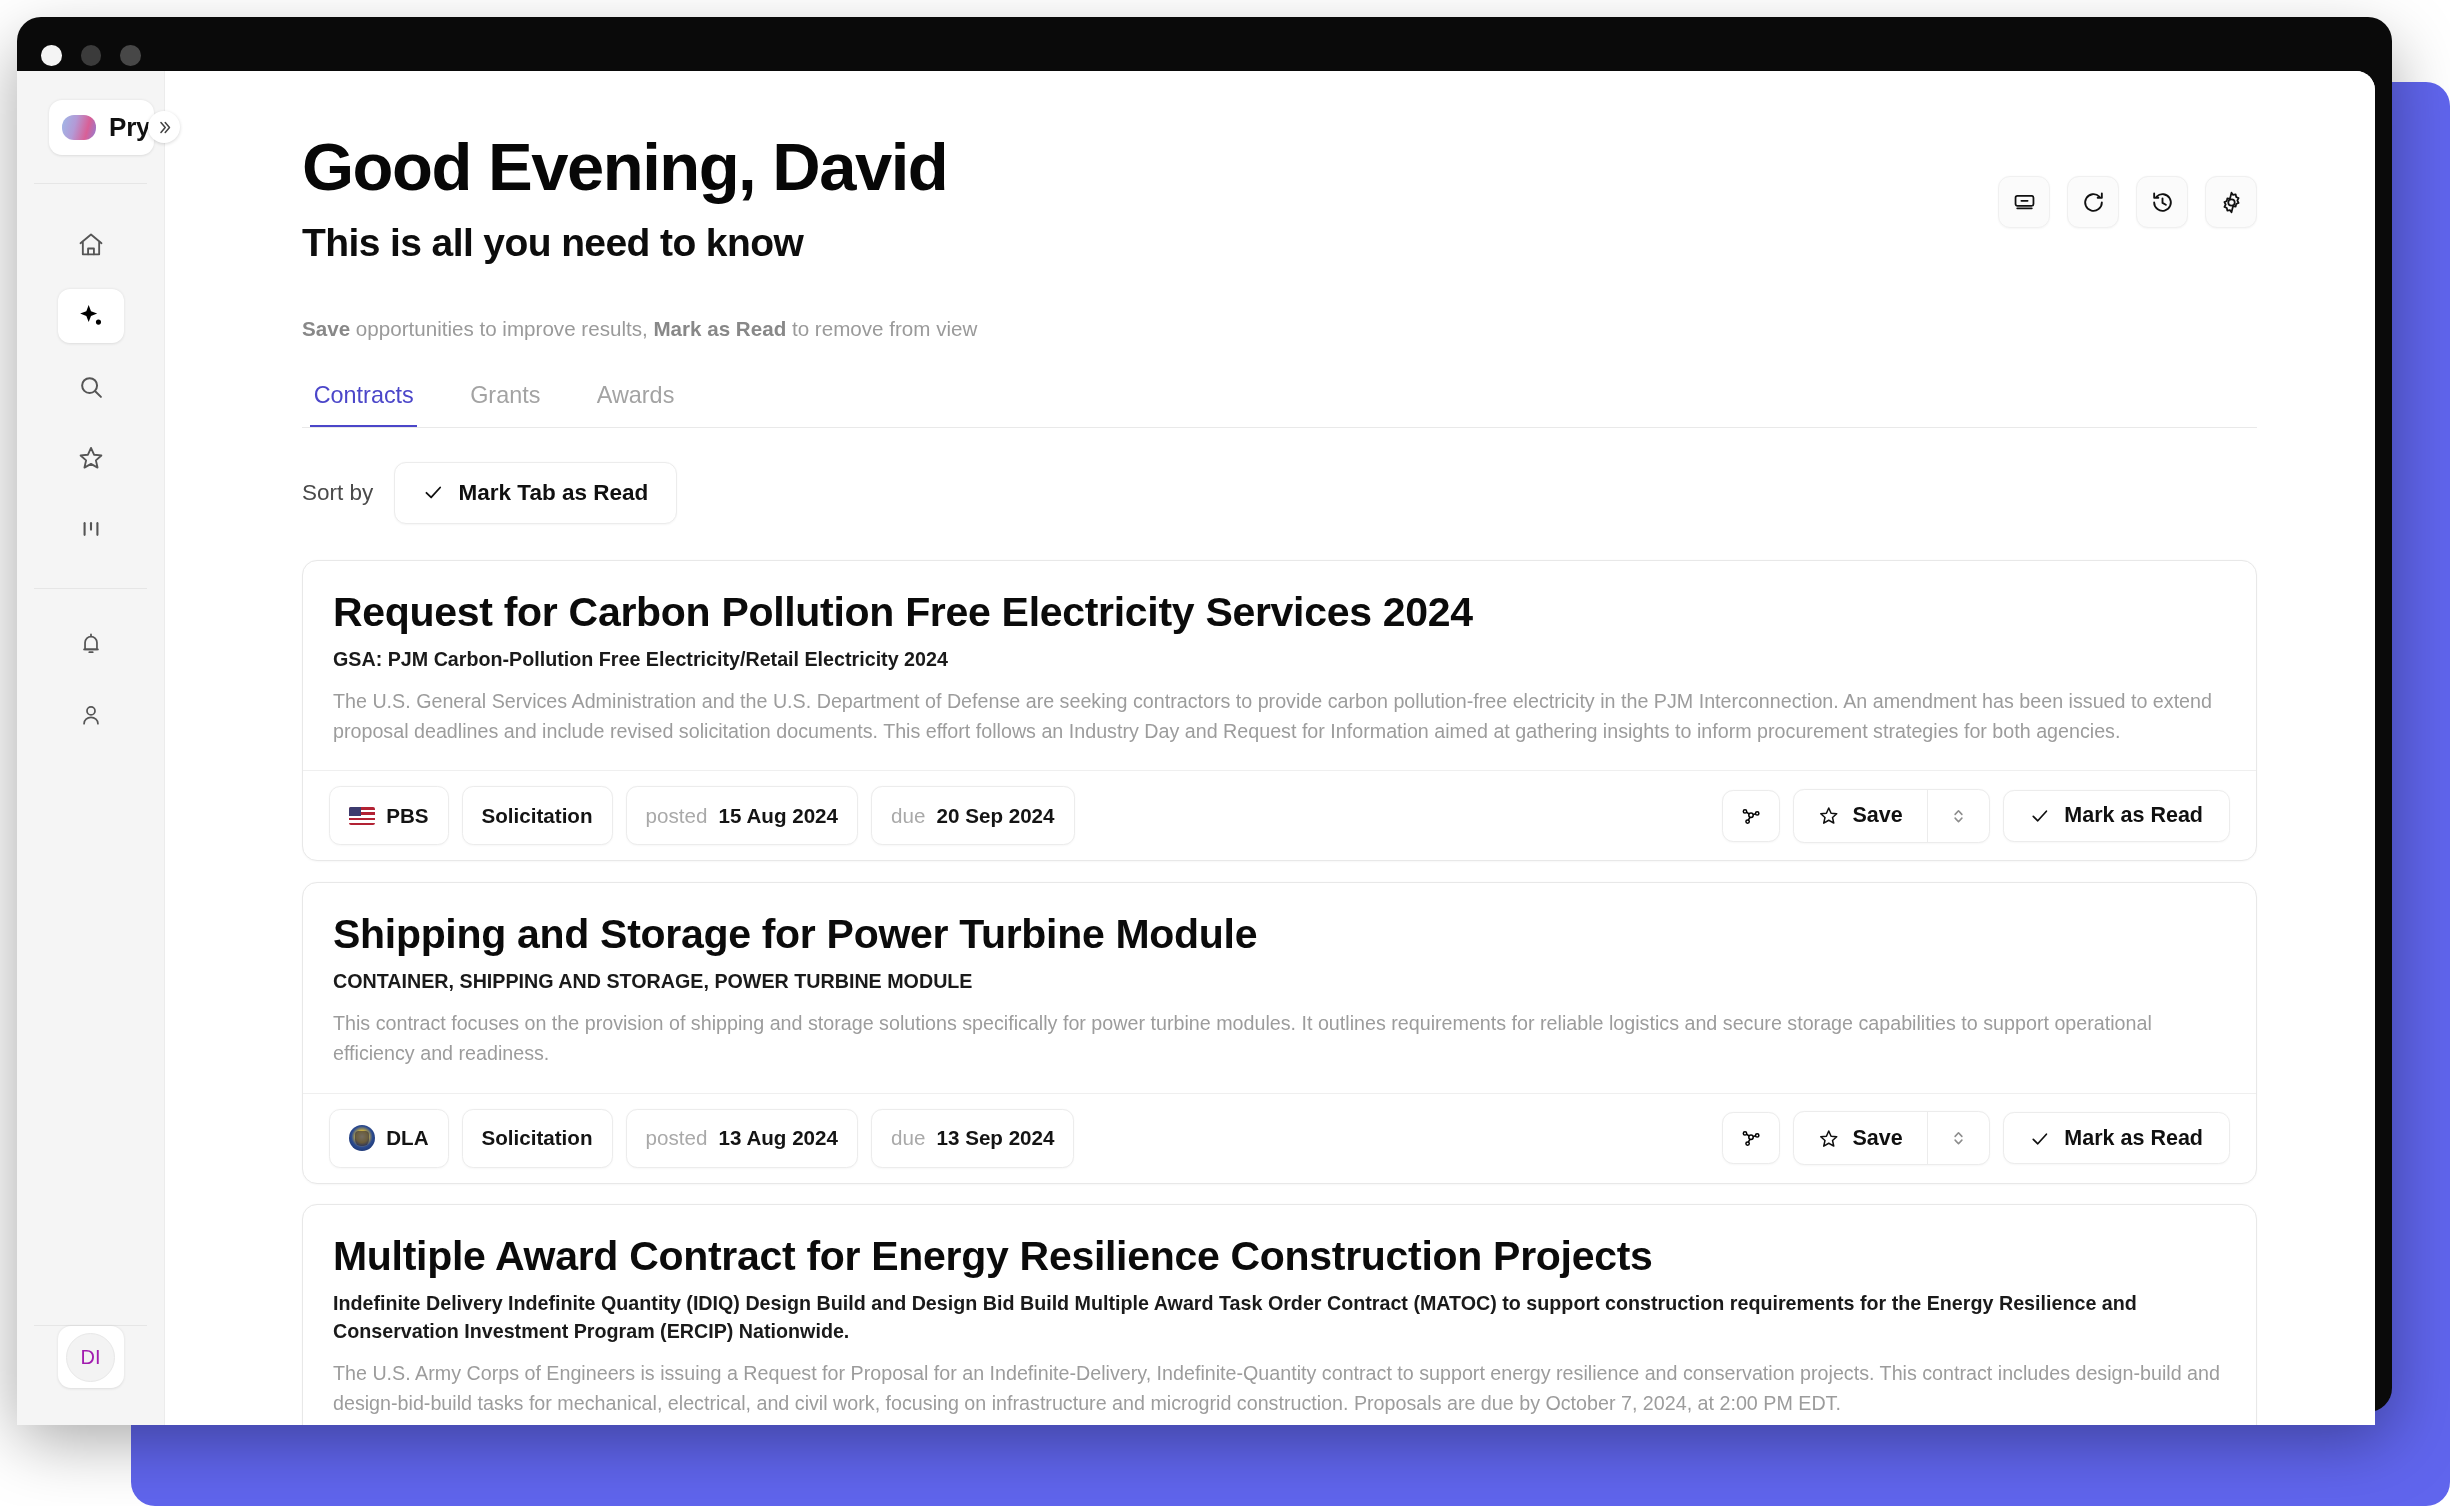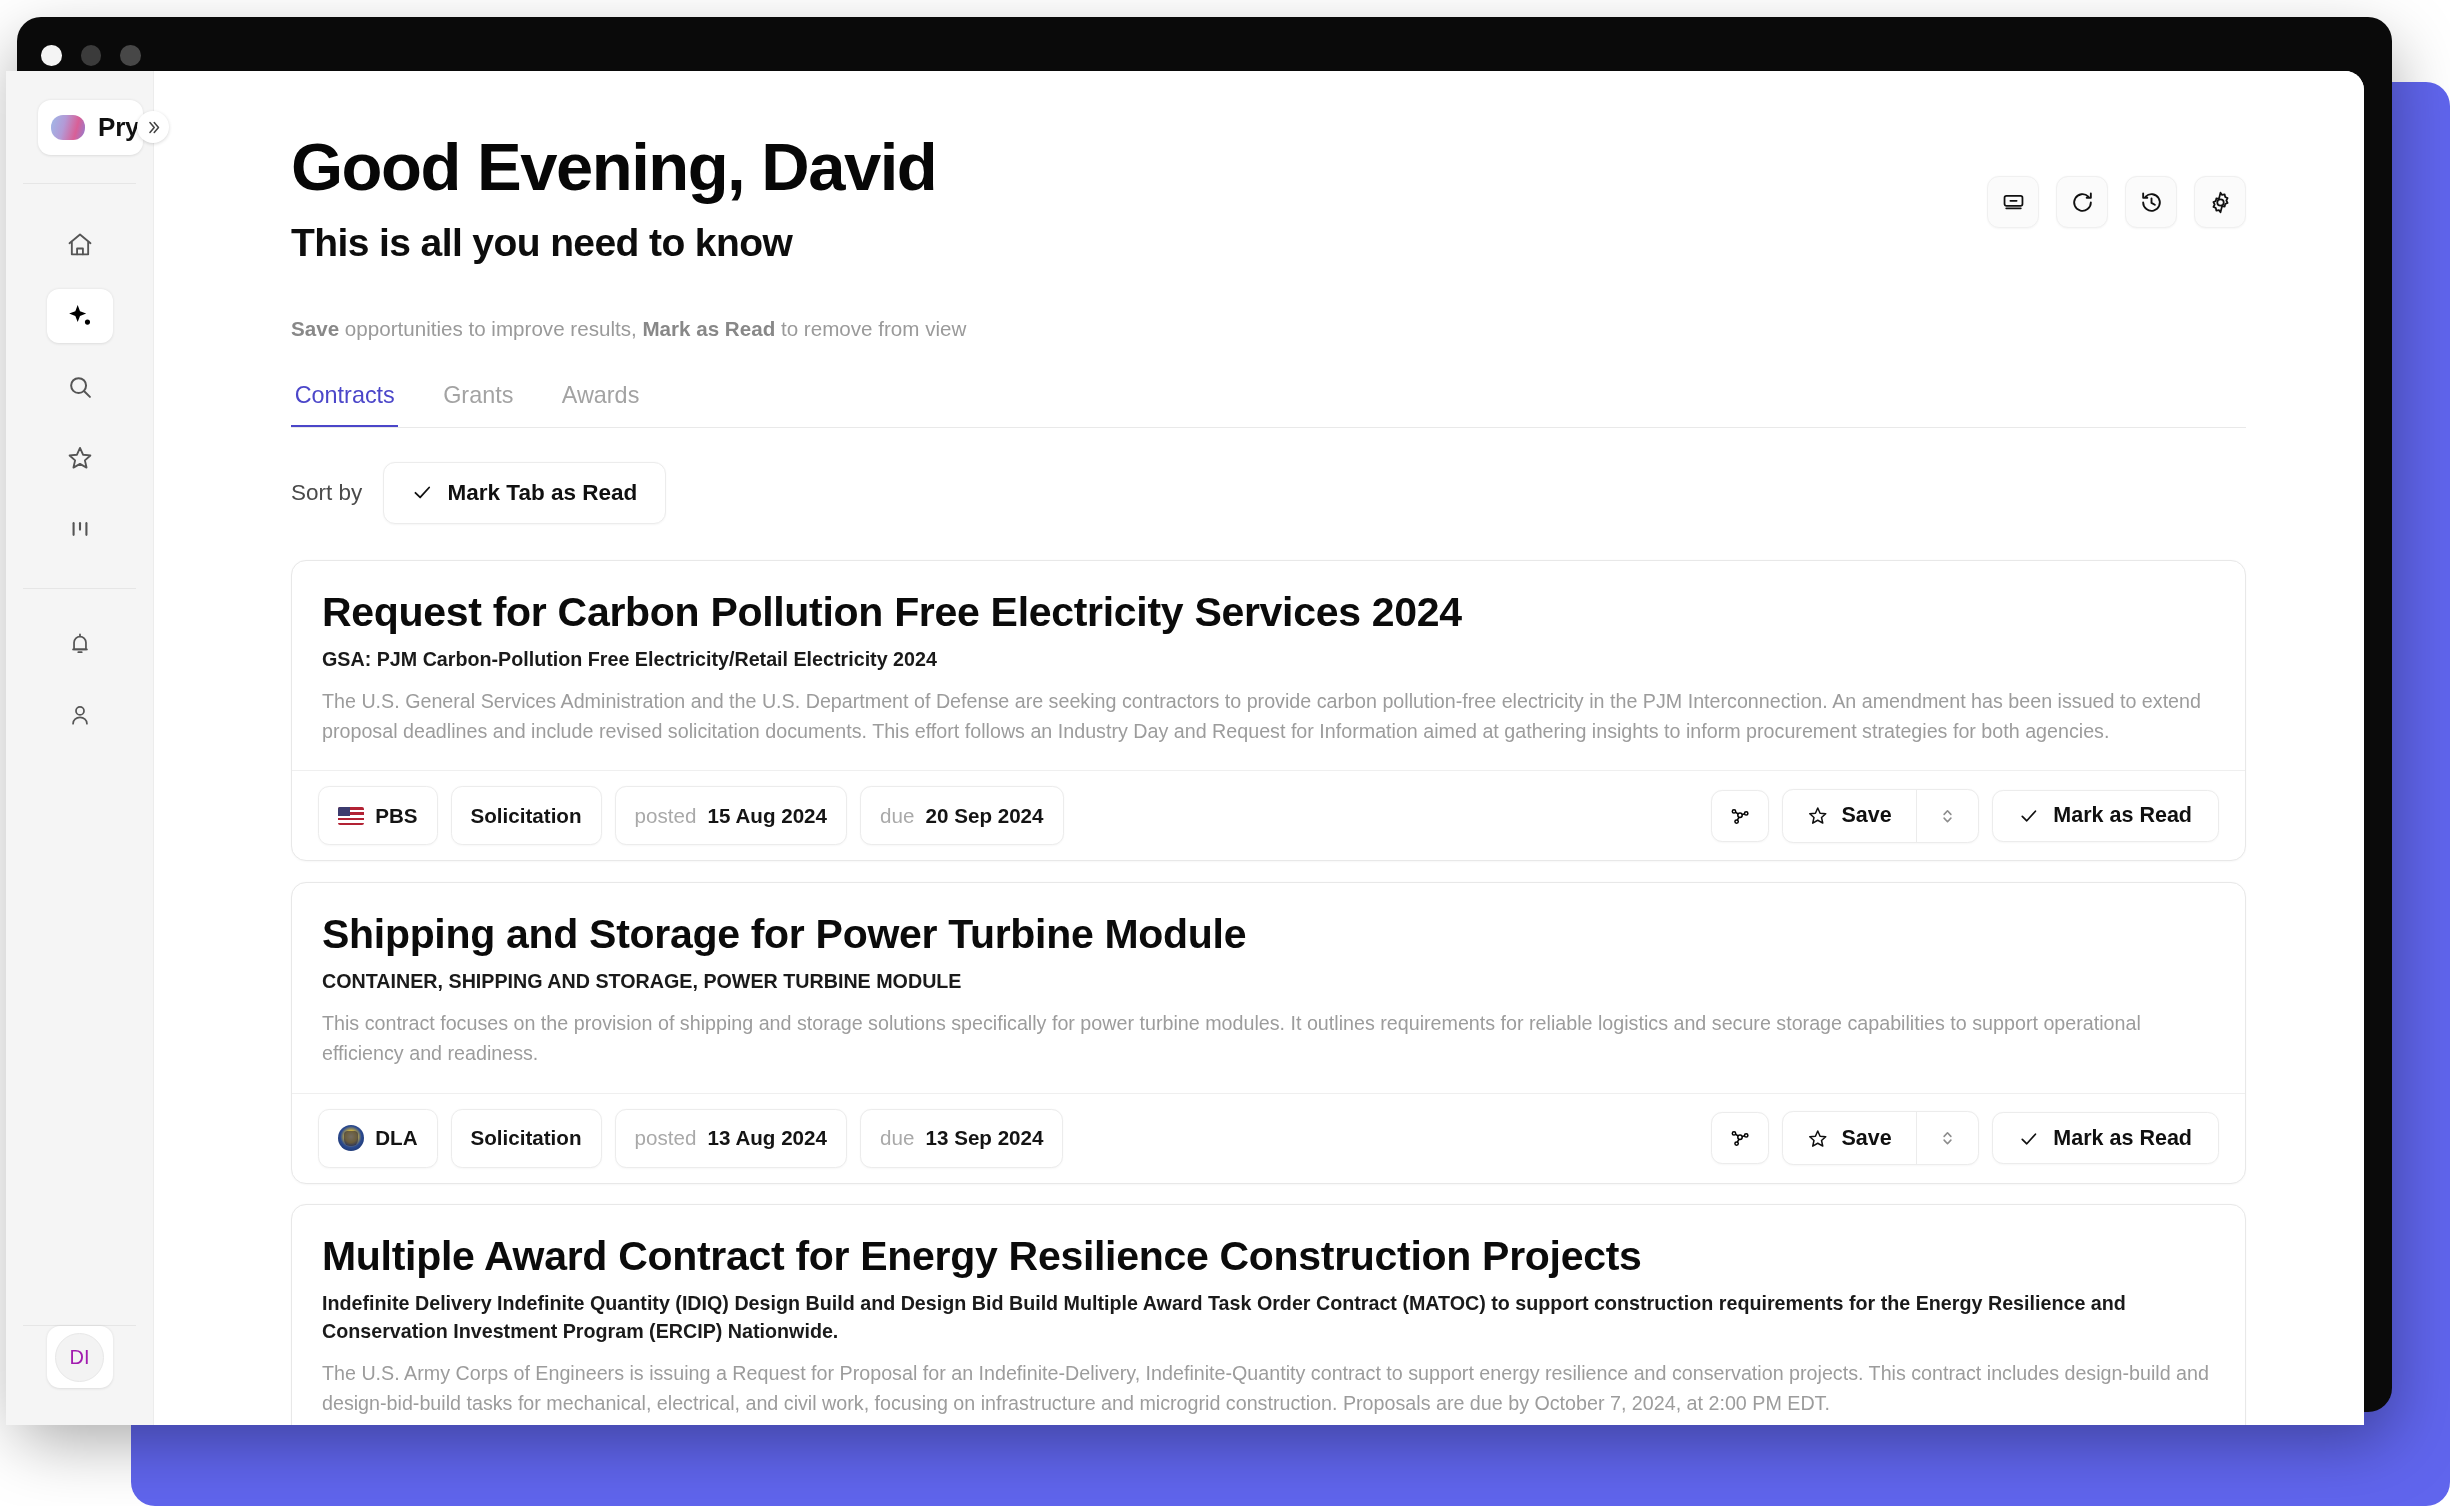--- a/index.html
+++ b/index.html
@@ -32,21 +32,21 @@
     display: flex; gap: 19px; align-items: center;
   }
   .tl { width: 20.6px; height: 20.6px; border-radius: 50%; }
   .tl.a { background: #f4f4f4; }
   .tl.b { background: #3b3b3b; }
   .tl.c { background: #474747; }
 
   
   .app-window {
     position: absolute;
-    left: 6px; top: 71px;
+    left: 17px; top: 71px;
     width: 2358px; height: 1354px;
     background: #ffffff;
     border-top-right-radius: 19px;
     overflow: hidden;
     display: flex;
   }
 
   
   .sidebar {
     width: 148px; flex: 0 0 148px;
@@ -134,21 +134,21 @@
   }
   .hint b { color: #888; font-weight: 700; }
 
   .tabs {
     margin-top: 41px; display: flex; gap: 41px;
     border-bottom: 0.9px solid #e9e9e9; position: relative;
     padding-right: 0;
   }
   .tab {
     font-size: 23.4px; color: #a3a3a3; padding: 0 3.7px 16px 3.7px;
-    cursor: pointer; font-weight: 400;
+    cursor: pointer; font-weight: 400; margin-left: 8px;
   }
   .tab.active { color: #4b46c9; font-weight: 500; border-bottom: 2.8px solid #4b46c9; }
 
   .controls { margin-top: 34px; display: flex; align-items: center; gap: 17px; }
   .sortby-label { font-size: 22.5px; color: #4a4a4a; margin-right: 3.7px; }
   .select {
     width: 281px; height: 62px; border: 0.9px solid #e6e6e6; border-radius: 12px;
     background: #fff; display: flex; align-items: center; justify-content: space-between;
     padding: 0 20.6px 0 22.5px; font-size: 22.5px; color: #3d3d3d; cursor: pointer;
   }

